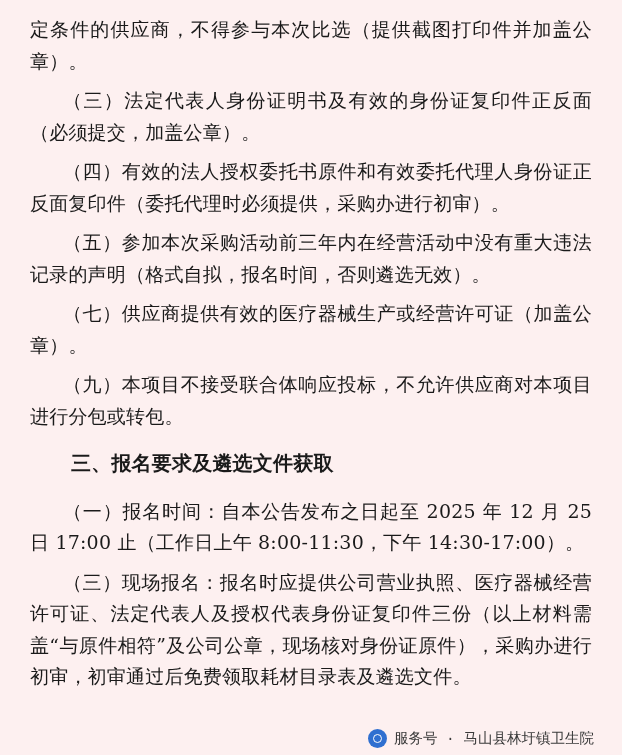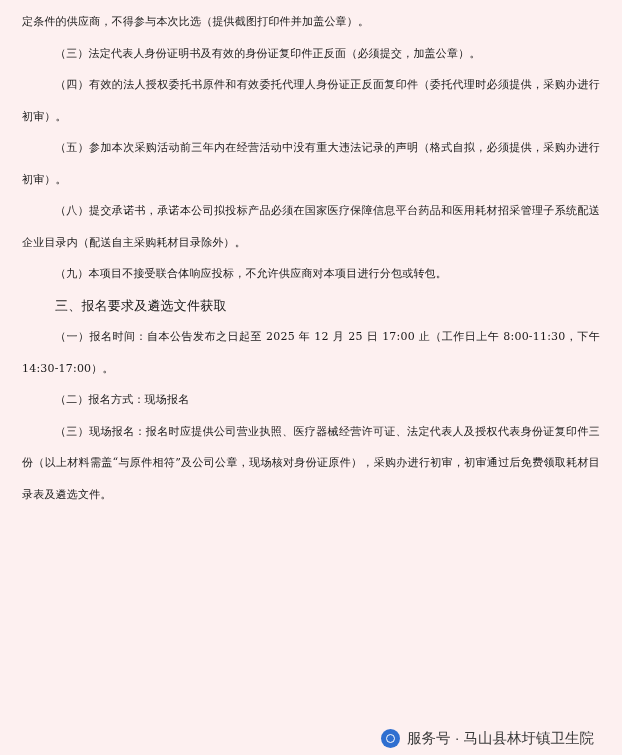--- a/index.html
+++ b/index.html
@@ -16,58 +16,58 @@
     position: relative;
   }
   .page {
     position: relative;
     width: 622px;
     height: 755px;
     box-sizing: border-box;
     padding: 6px 22px 0 22px;
   }
   .para {
-    font-size: 11px;
+    font-size: 19px;
     line-height: 31.5px;
     text-align: justify;
     text-justify: inter-ideograph;
-    margin: 0;
+    margin: 8px;
     letter-spacing: 0.2px;
   }
   .indent2 {
     text-indent: 33px;
   }
   .indent0 {
     text-indent: 0;
   }
   .heading {
-    font-size: 13px;
+    font-size: 20px;
     line-height: 31.5px;
-    font-weight: normal;
+    font-weight: bold;
     text-indent: 33px;
-    margin: 0;
+    margin: 16px;
     letter-spacing: 0.2px;
   }
   .bold {
     font-weight: normal;
   }
   .footer {
     position: absolute;
     left: 0;
     bottom: 0;
     width: 608px;
     height: 34px;
     display: flex;
     align-items: center;
     justify-content: flex-end;
     padding-right: 14px;
     box-sizing: border-box;
     font-size: 14.5px;
     color: #3a3a3a;
-    font-family: Liberation Sans, sans-serif;
+    font-family: Liberation Mono, monospace;
     background: #fdf0f0;
   }
   .footer-logo {
     width: 19px;
     height: 19px;
     border-radius: 50%;
     background: #2f6fd0;
     margin-right: 7px;
     position: relative;
     flex: none;
@@ -88,29 +88,28 @@
   }
 </style>
 </head>
 <body>
 
 <div class="page">
 
   <p class="para indent0">定条件的供应商，不得参与本次比选（提供截图打印件并加盖公章）。</p>
   <p class="para indent2">（三）法定代表人身份证明书及有效的身份证复印件正反面（必须提交，加盖公章）。</p>
   <p class="para indent2">（四）有效的法人授权委托书原件和有效委托代理人身份证正反面复印件（委托代理时必须提供，采购办进行初审）。</p>
-  <p class="para indent2">（五）参加本次采购活动前三年内在经营活动中没有重大违法记录的声明（格式自拟，必须提供，采购办进行初审）。</p>
-  <p class="para indent2">（八）提交承诺书，承诺本公司拟投标产品必须在国家医疗保障信息平台药品和医用耗材招采管理子系统配送企业目录内（配送自主采购耗材目录除外）。</p>
+  <p class="para indent2">（五）参加本次采购活动前三年内在经营活动中没有重大违法记录的声明（格式自拟，报名时间，否则遴选无效）。</p>
+  <p class="para indent2">（七）供应商提供有效的医疗器械生产或经营许可证（加盖公章）。</p>
   <p class="para indent2">（九）本项目不接受联合体响应投标，不允许供应商对本项目进行分包或转包。</p>
 
   <p class="heading">三、报名要求及遴选文件获取</p>
 
   <p class="para indent2"><span class="bold">（一）报名时间：</span><span>自本公告发布之日起至 2025 年 12 月 25 日 17:00 止（工作日上午 8:00-11:30，下午 14:30-17:00）。</span></p>
 
-  <p class="para indent2"><span class="bold">（二）报名方式：</span><span>现场报名</span></p>
 
   <p class="para indent2"><span class="bold">（三）现场报名：</span><span>报名时应提供公司营业执照、医疗器械经营许可证、法定代表人及授权代表身份证复印件三份（以上材料需盖“与原件相符”及公司公章，现场核对身份证原件），采购办进行初审，初审通过后免费领取耗材目录表及遴选文件。</span></p>
 
   <div class="footer">
     <span class="footer-logo"></span>
     <span class="footer-text">服务号 · 马山县林圩镇卫生院</span>
   </div>
 
 </div>
 

